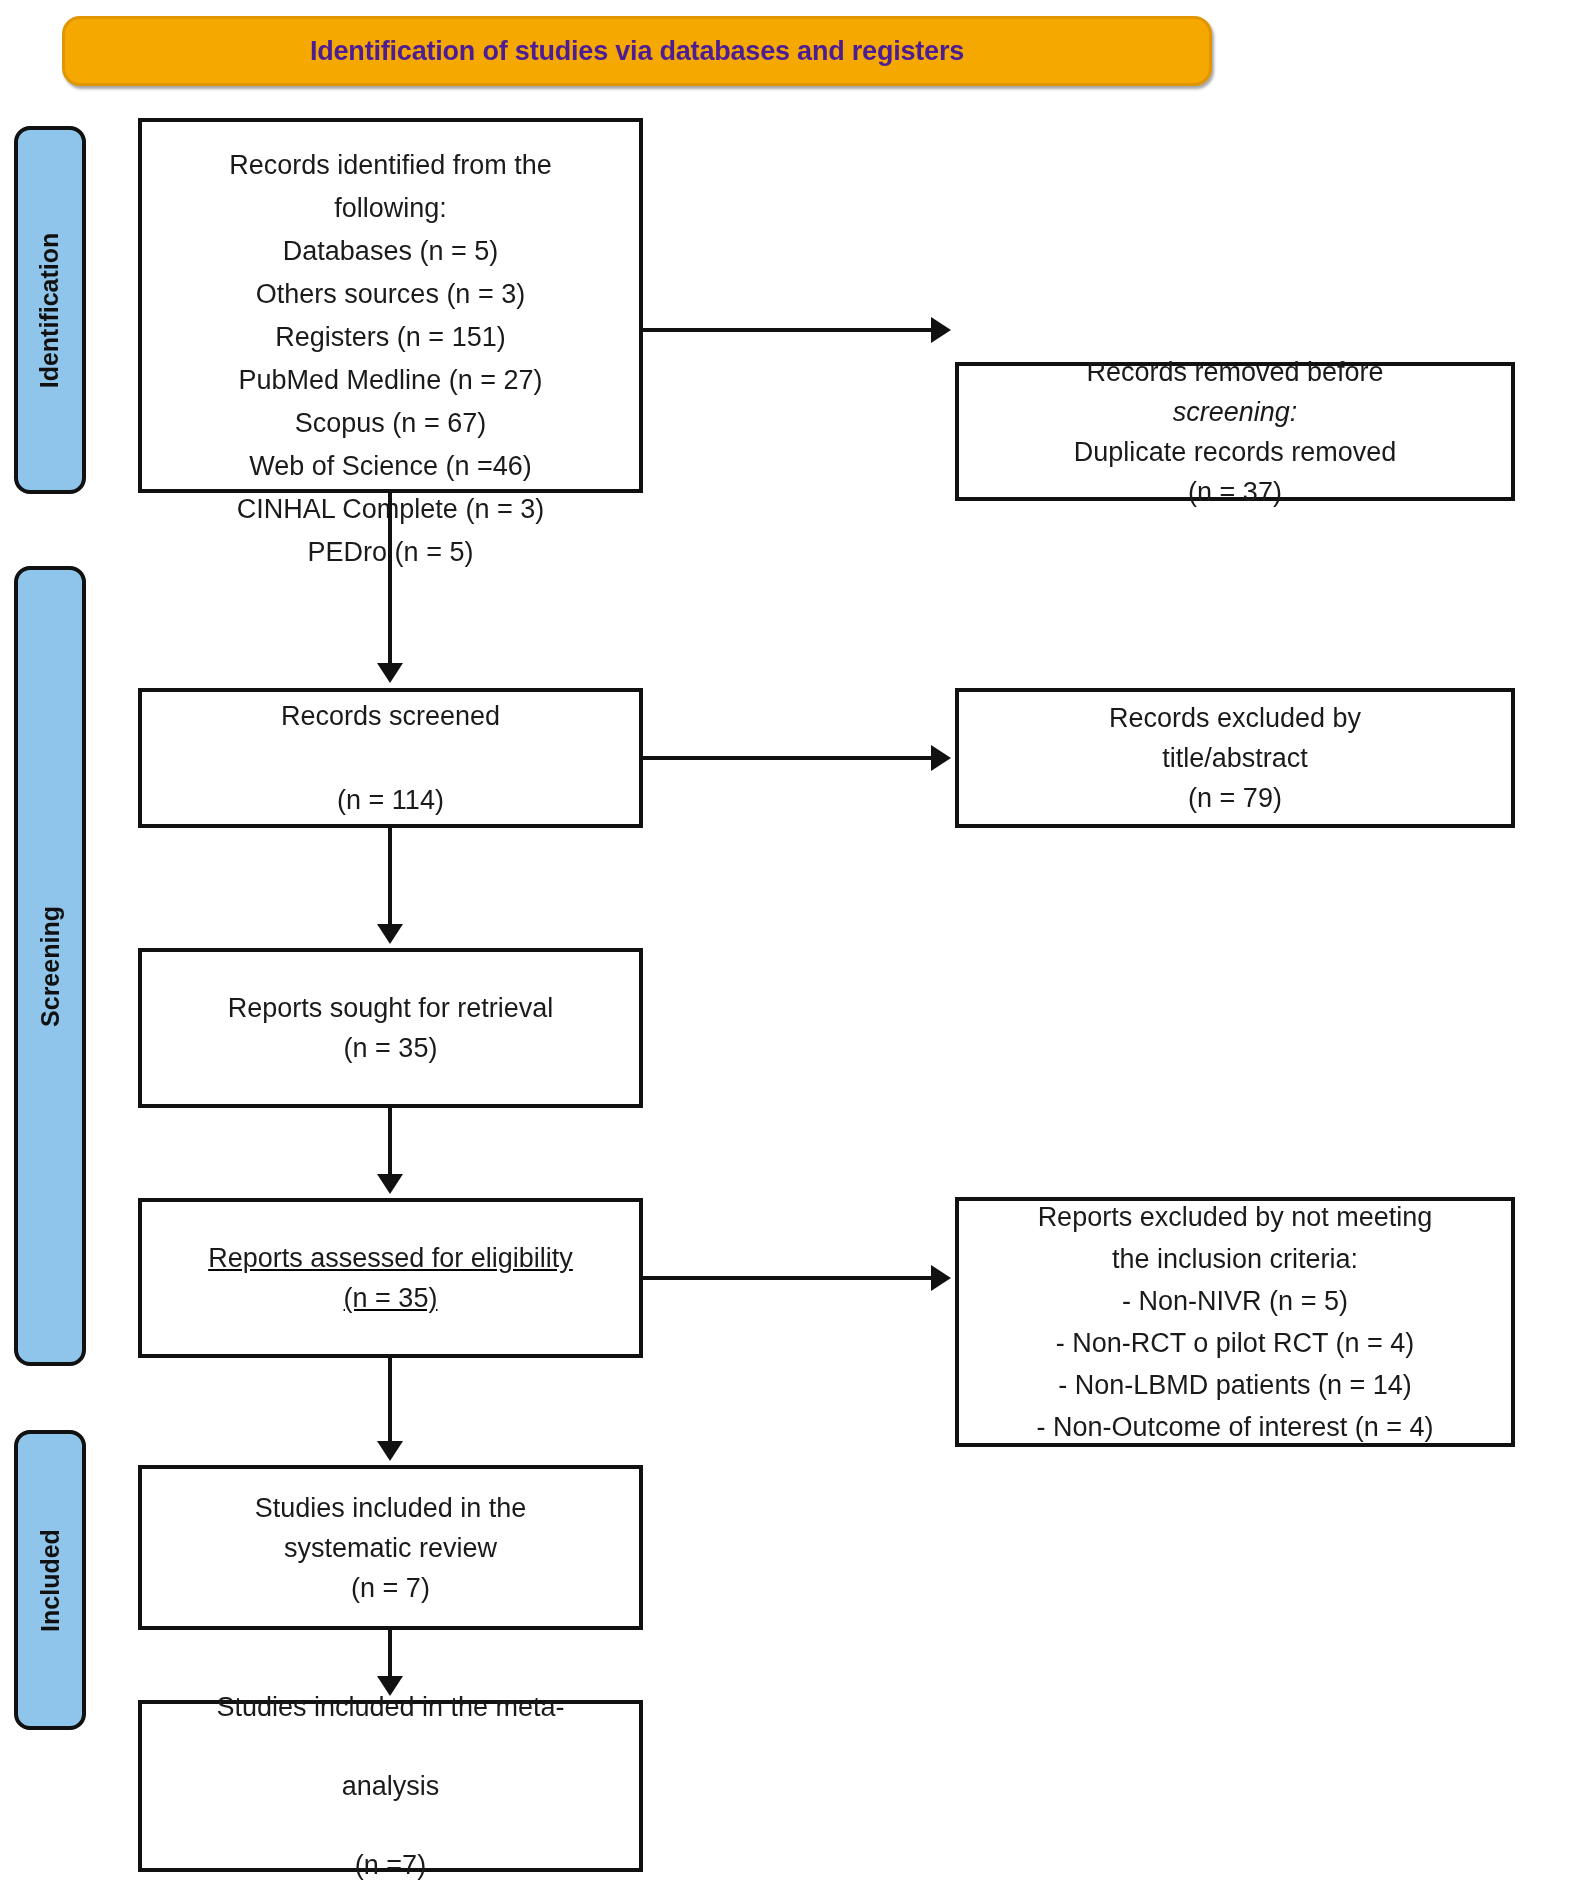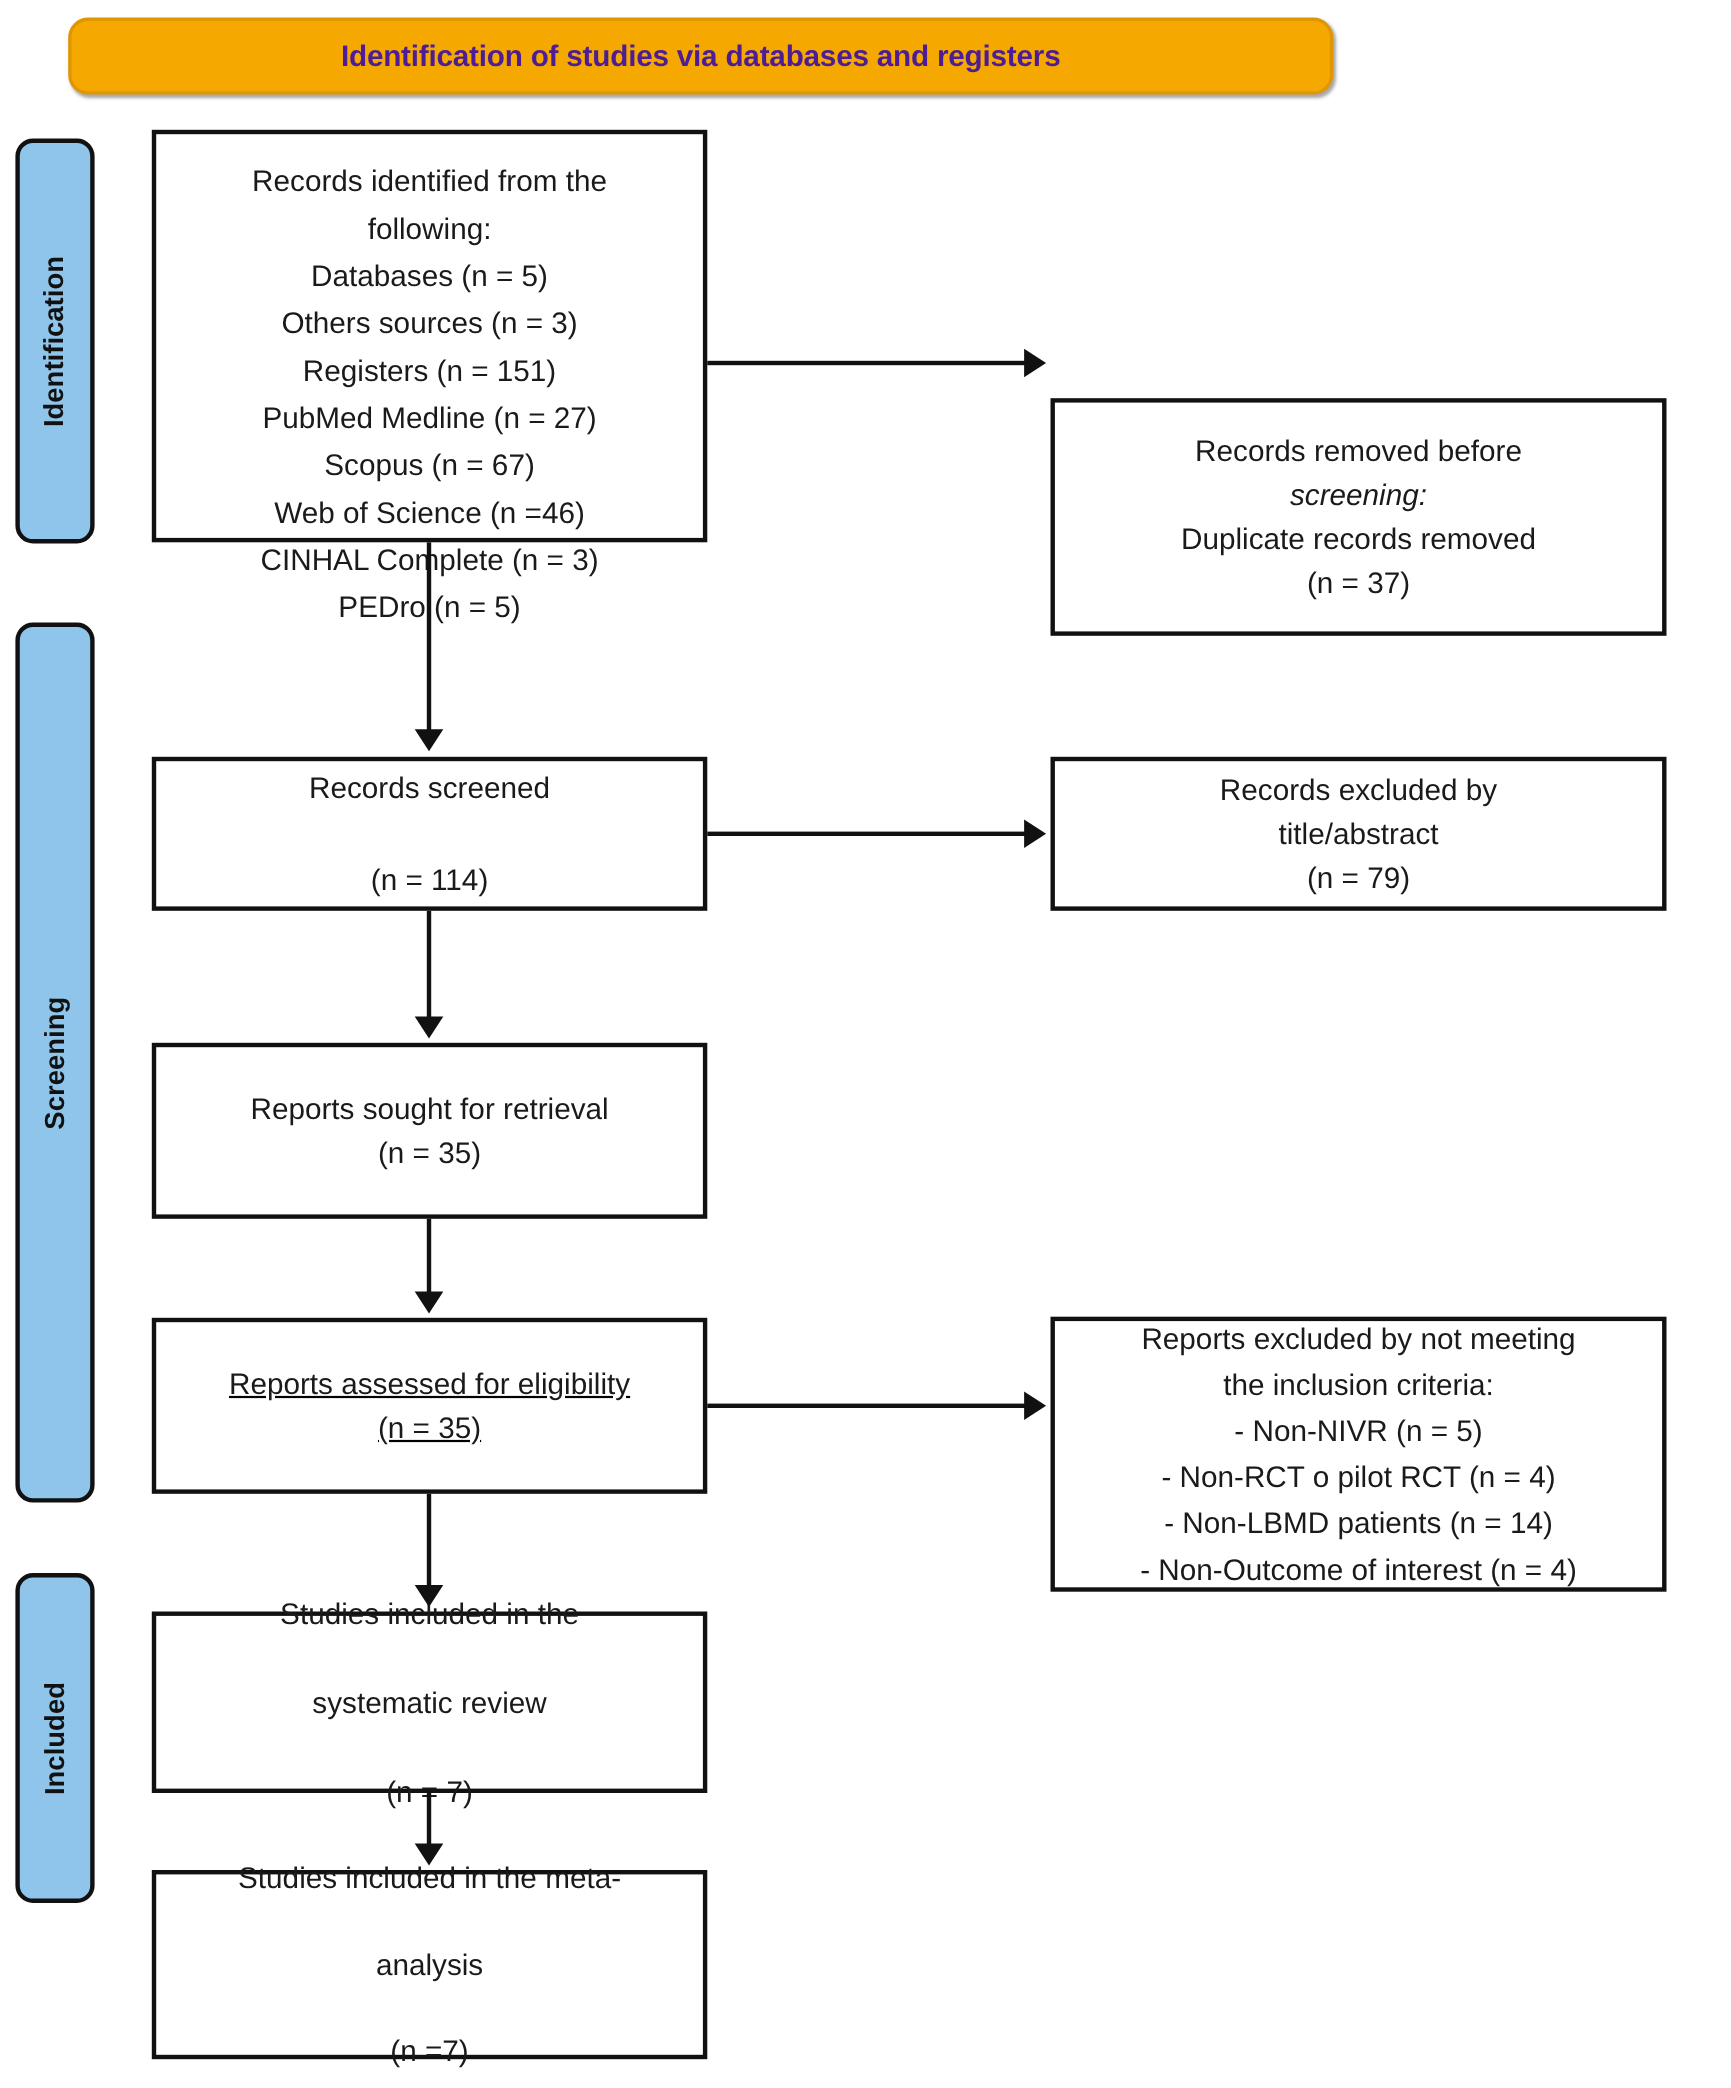--- a/index.html
+++ b/index.html
@@ -92,21 +92,21 @@
 
   
   #box-identified {
     left: 138px; top: 118px; width: 505px; height: 375px;
     justify-content: space-between;
     padding-top: 22px;
   }
   #box-identified .line { line-height: 43px; }
 
   #box-removed {
-    left: 955px; top: 362px; width: 560px; height: 216px;
+    left: 955px; top: 362px; width: 560px; height: 139px;
   }
 
   #box-screened {
     left: 138px; top: 688px; width: 505px; height: 140px; justify-content: space-between;
   }
 
   #box-excluded-ta {
     left: 955px; top: 688px; width: 560px; height: 140px;
   }
 
@@ -117,21 +117,21 @@
   #box-assessed {
     left: 138px; top: 1198px; width: 505px; height: 160px; text-decoration: underline;
   }
 
   #box-excluded-criteria {
     left: 955px; top: 1197px; width: 560px; height: 250px;
   }
   #box-excluded-criteria .line { line-height: 42px; }
 
   #box-sys-review {
-    left: 138px; top: 1465px; width: 505px; height: 165px; gap: 41px;
+    left: 138px; top: 1465px; width: 505px; height: 165px;
   }
 
   #box-meta {
     left: 138px; top: 1700px; width: 505px; height: 172px; gap: 39px;
   }
 
   
   .vline {
     position: absolute;
     width: 4px;

